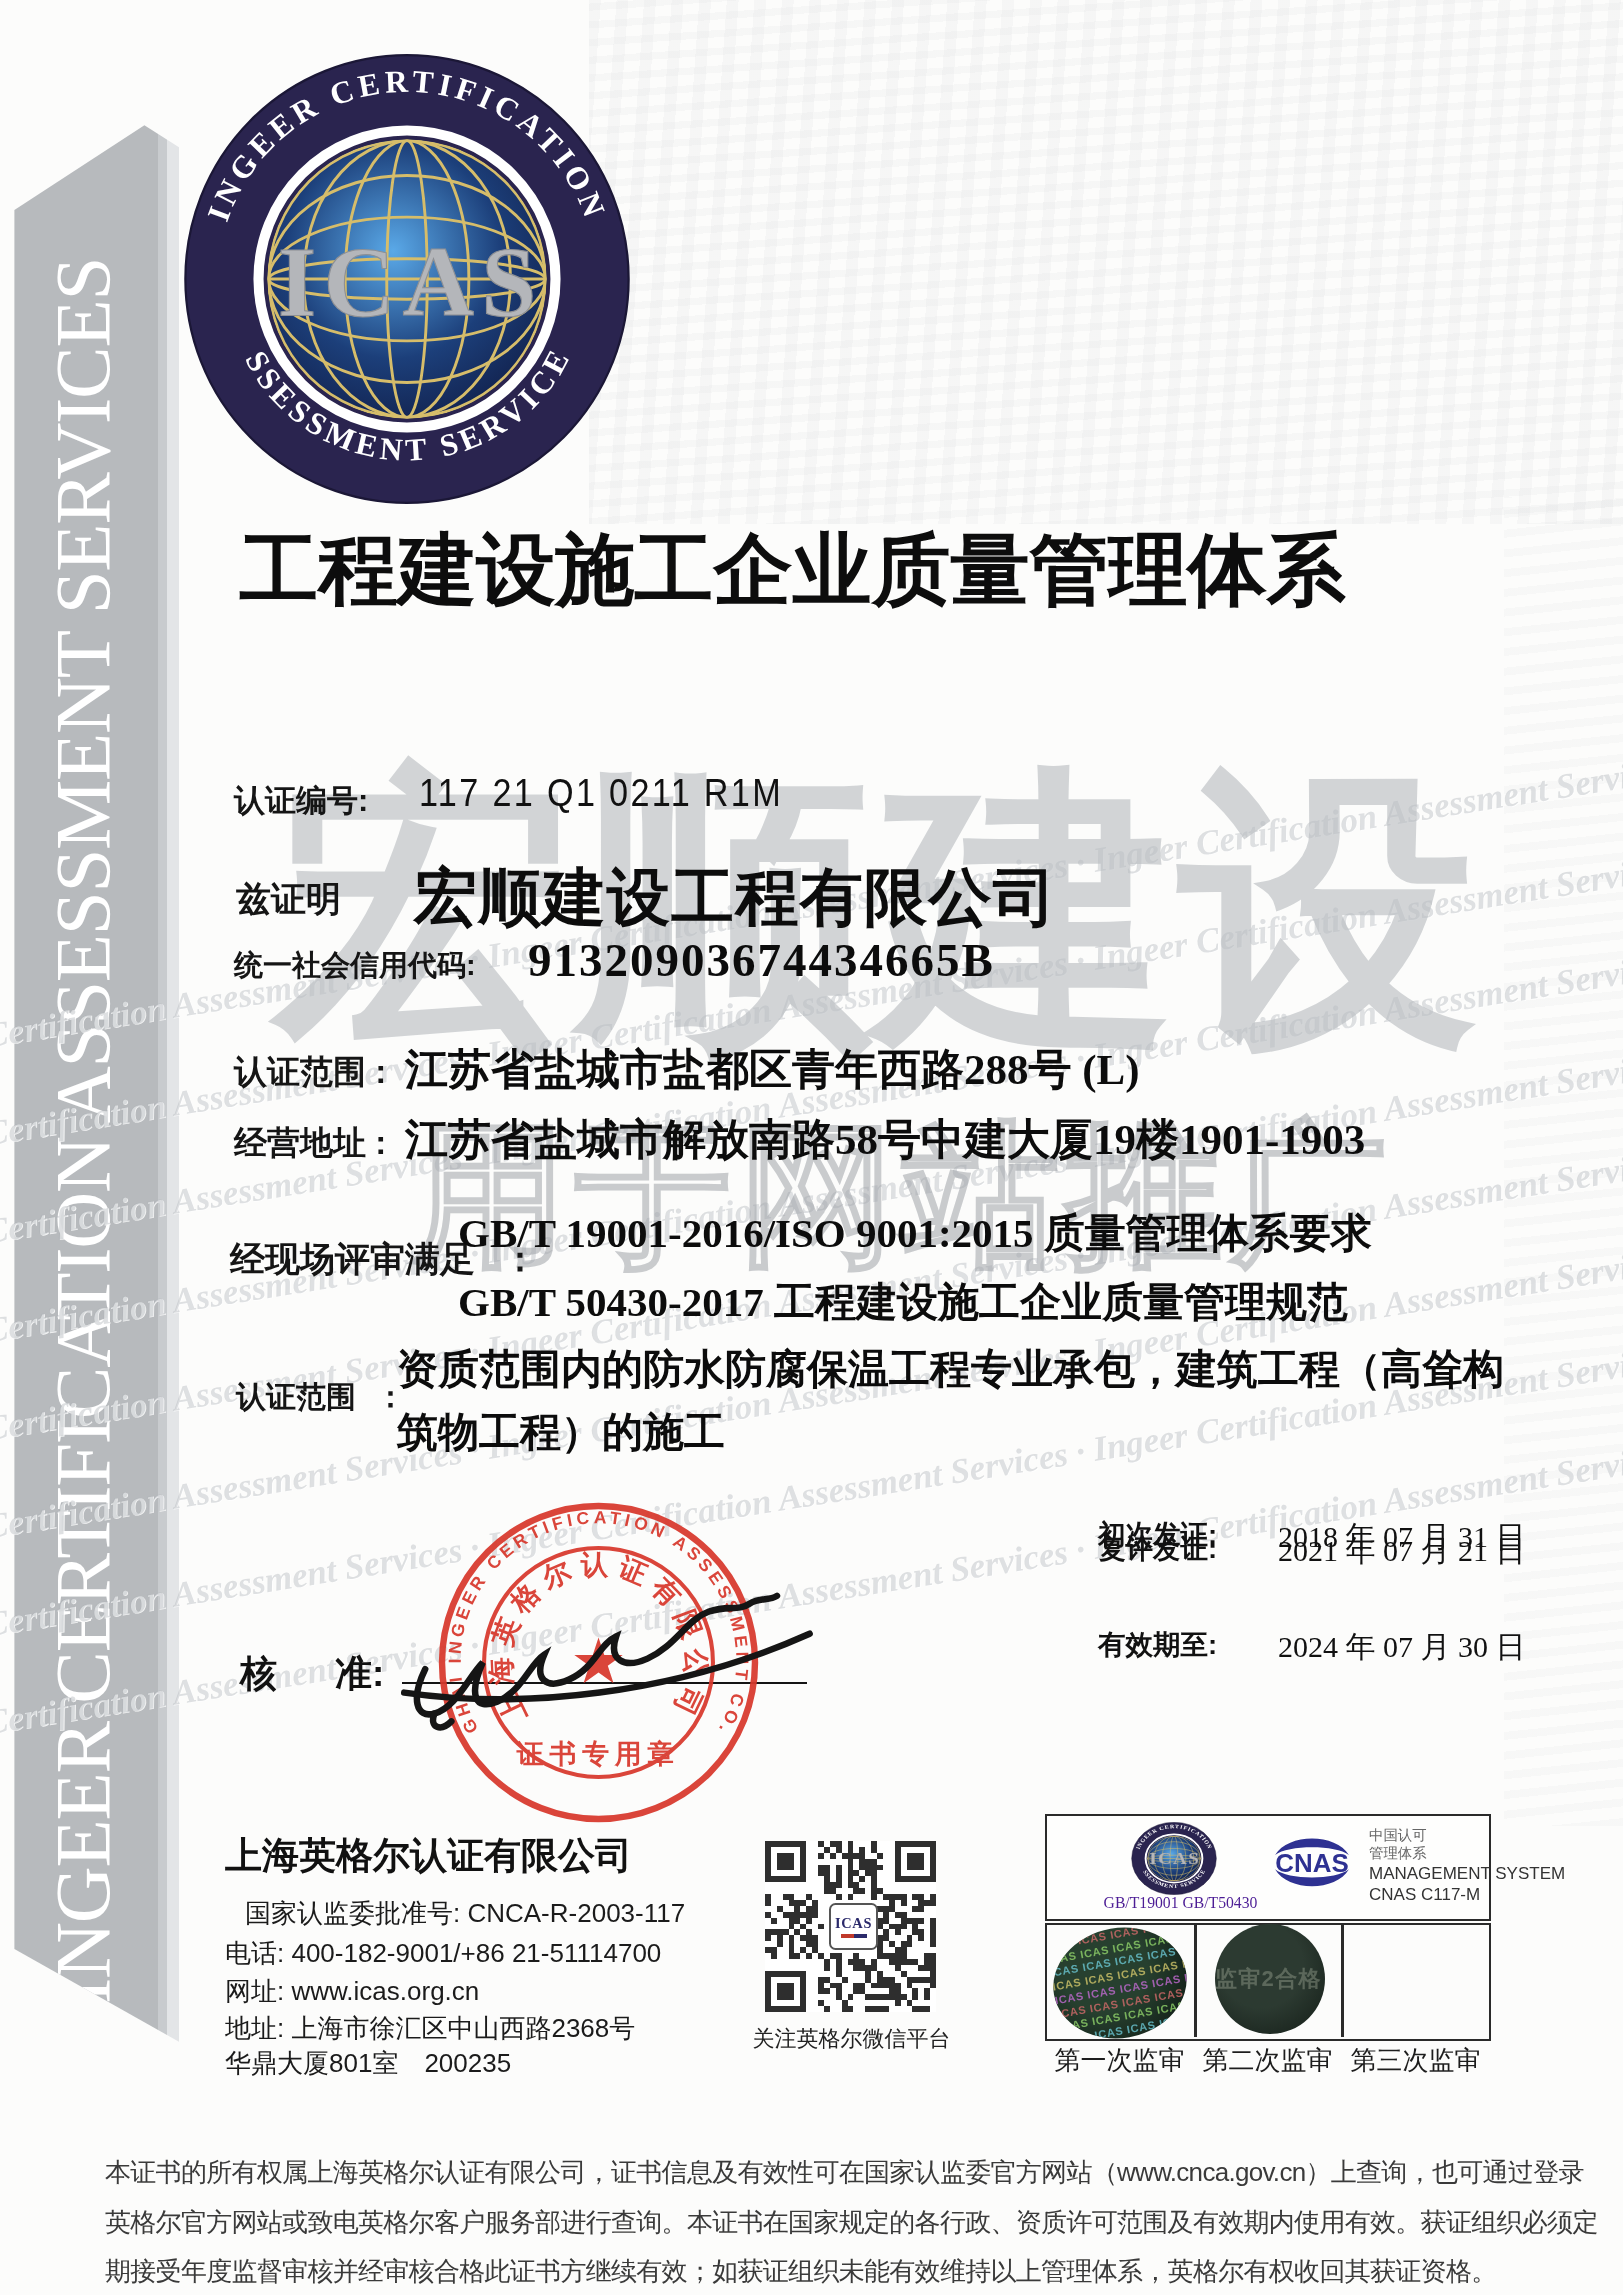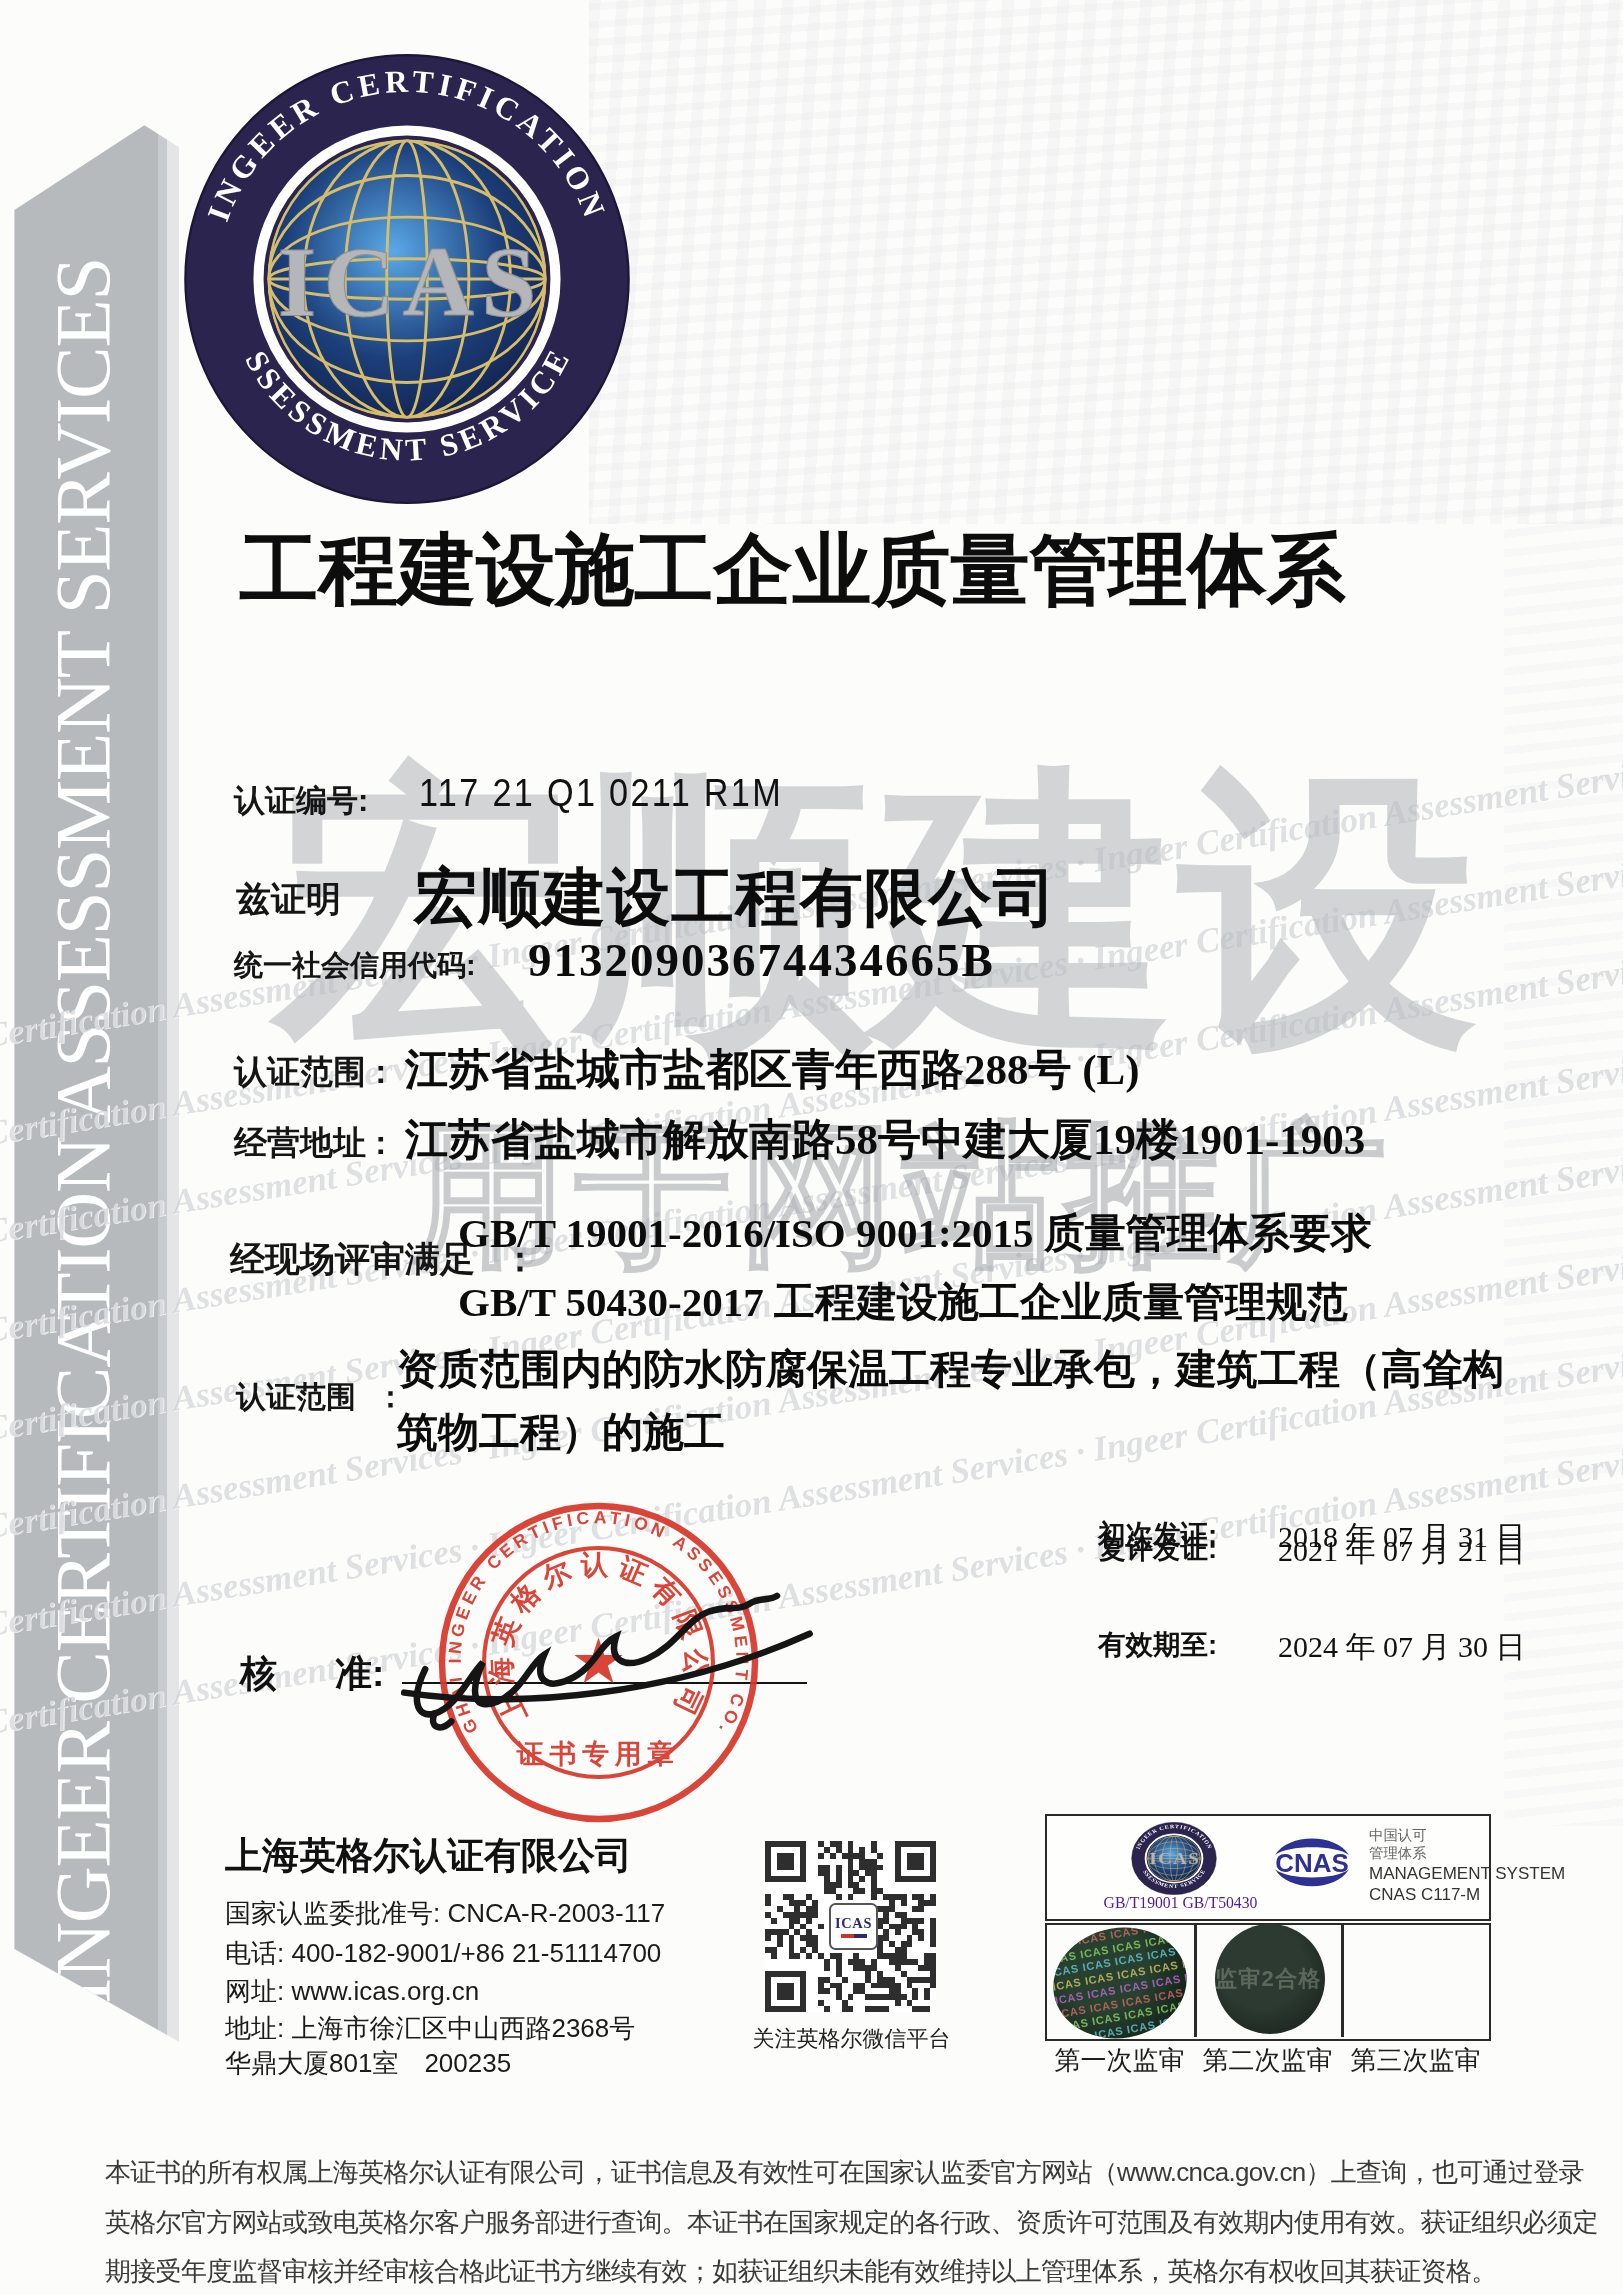--- a/index.html
+++ b/index.html
@@ -72,21 +72,21 @@
   
   .appr1{left:240px;top:1649px;font-size:37px;font-weight:600;}
   .appr2{left:335px;top:1649px;font-size:37px;font-weight:600;}
   .appr-line{left:402px;top:1682px;width:405px;height:0;border-top:2.6px solid #141414;z-index:6;}
   .stamp{left:435px;top:1499px;z-index:7;opacity:.93;}
   .sig{left:391px;top:1571px;z-index:8;}
 
   
   .issuer-name{left:225px;top:1831px;font-size:37px;font-weight:700;}
   .iss{left:225px;font-size:26px;color:#1b1b1b;white-space:nowrap;}
-  .il0{top:1896px;} .il1{top:1936px;} .il2{top:1974px;} .il3{top:2011px;} .il4{top:2046px;}
+  .il0{top:1896px;margin-left:20px;} .il1{top:1936px;} .il2{top:1974px;} .il3{top:2011px;} .il4{top:2046px;}
 
   
   .qr-box{left:765px;top:1841px;width:171px;height:171px;background:#fff;}
   .qr-center{left:829px;top:1903px;width:45px;height:43px;background:#fff;border:2px solid #555;
      border-radius:6.5px;z-index:6;display:flex;flex-direction:column;align-items:center;justify-content:center;}
   .qr-center span{font-family:"Liberation Serif",serif;font-weight:700;font-size:14.4px;color:#2b2a6b;letter-spacing:0.7px;}
   .qr-bar{width:26px;height:3.3px;margin-top:2px;background:linear-gradient(to right,#c0392b 0 50%,#2b2a6b 50% 100%);}
   .qr-caption{left:740px;top:2024px;width:223px;text-align:center;font-size:22px;color:#222;}
 
   

